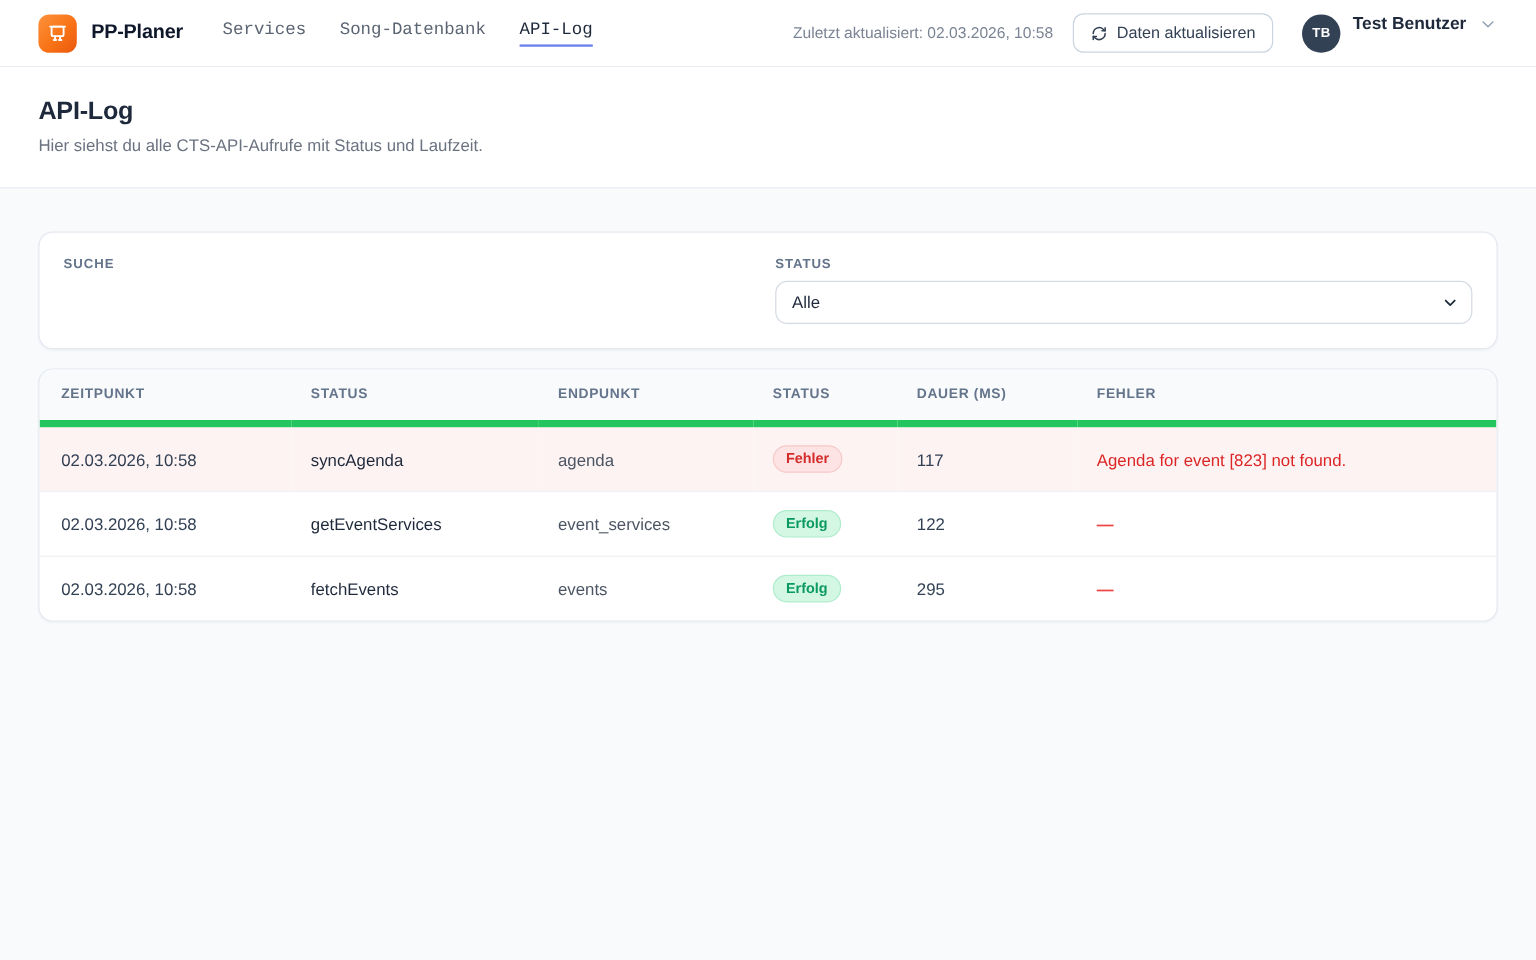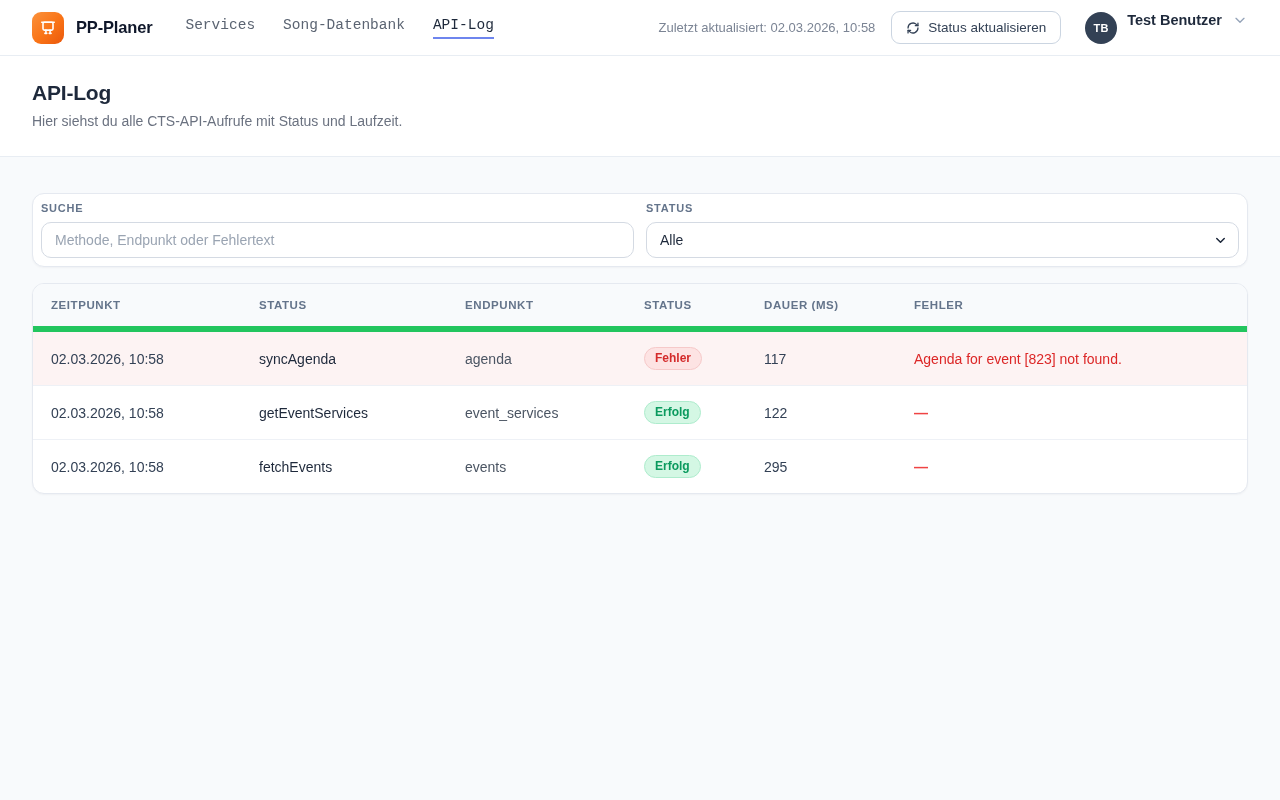--- a/index.html
+++ b/index.html
@@ -82,21 +82,21 @@
   .main { padding: 36px 32px 0 32px; }
 
   .card {
     background: #ffffff;
     border: 1px solid #e5e9f0;
     border-radius: 12px;
     box-shadow: 0 1px 2px rgba(15, 23, 42, 0.04);
   }
 
   
-  .filter-card { display: flex; gap: 12px; padding: 8px; }
+  .filter-card { display: flex; gap: 12px; padding: 20px; }
   .field { flex: 1; }
   .field-label {
     display: block;
     font-size: 11px;
     font-weight: 700;
     letter-spacing: 0.07em;
     color: #64748b;
     margin-bottom: 8px;
   }
   .text-input {
@@ -204,21 +204,21 @@
     <span class="last-updated">Zuletzt aktualisiert: 02.03.2026, 10:58</span>
     <button class="refresh-btn">
       <span style="display:flex;">
         <svg width="14" height="14" viewBox="0 0 24 24" fill="none" stroke="#334155" stroke-width="2.2" stroke-linecap="round" stroke-linejoin="round">
           <path d="M3.5 12a8.5 8.5 0 0 1 14.3-6.2L20.5 8"></path>
           <path d="M20.5 3.5V8h-4.5"></path>
           <path d="M20.5 12a8.5 8.5 0 0 1-14.3 6.2L3.5 16"></path>
           <path d="M3.5 20.5V16H8"></path>
         </svg>
       </span>
-      <span>Status aktualisieren</span>
+      <span>Daten aktualisieren</span>
     </button>
     <div class="user">
       <div class="avatar">TB</div>
       <span class="user-name">Test Benutzer</span>
       <span style="display:flex;">
         <svg width="16" height="16" viewBox="0 0 24 24" fill="none" stroke="#94a3b8" stroke-width="2" stroke-linecap="round" stroke-linejoin="round">
           <path d="M6 9.5l6 6 6-6"></path>
         </svg>
       </span>
     </div>
@@ -228,21 +228,20 @@
 <section class="page-head">
   <h1 class="page-title">API-Log</h1>
   <p class="page-subtitle">Hier siehst du alle CTS-API-Aufrufe mit Status und Laufzeit.</p>
 </section>
 
 <main class="main">
 
   <div class="card filter-card">
     <div class="field">
       <label class="field-label">SUCHE</label>
-      <input class="text-input" type="text" placeholder="Methode, Endpunkt oder Fehlertext" style="">
     </div>
     <div class="field">
       <label class="field-label">STATUS</label>
       <div class="select-wrap">
         <select class="select">
           <option>Alle</option>
         </select>
         <span class="select-chevron">
           <svg width="15" height="15" viewBox="0 0 24 24" fill="none" stroke="#1e293b" stroke-width="2.4" stroke-linecap="round" stroke-linejoin="round">
             <path d="M6 9.5l6 6 6-6"></path>

